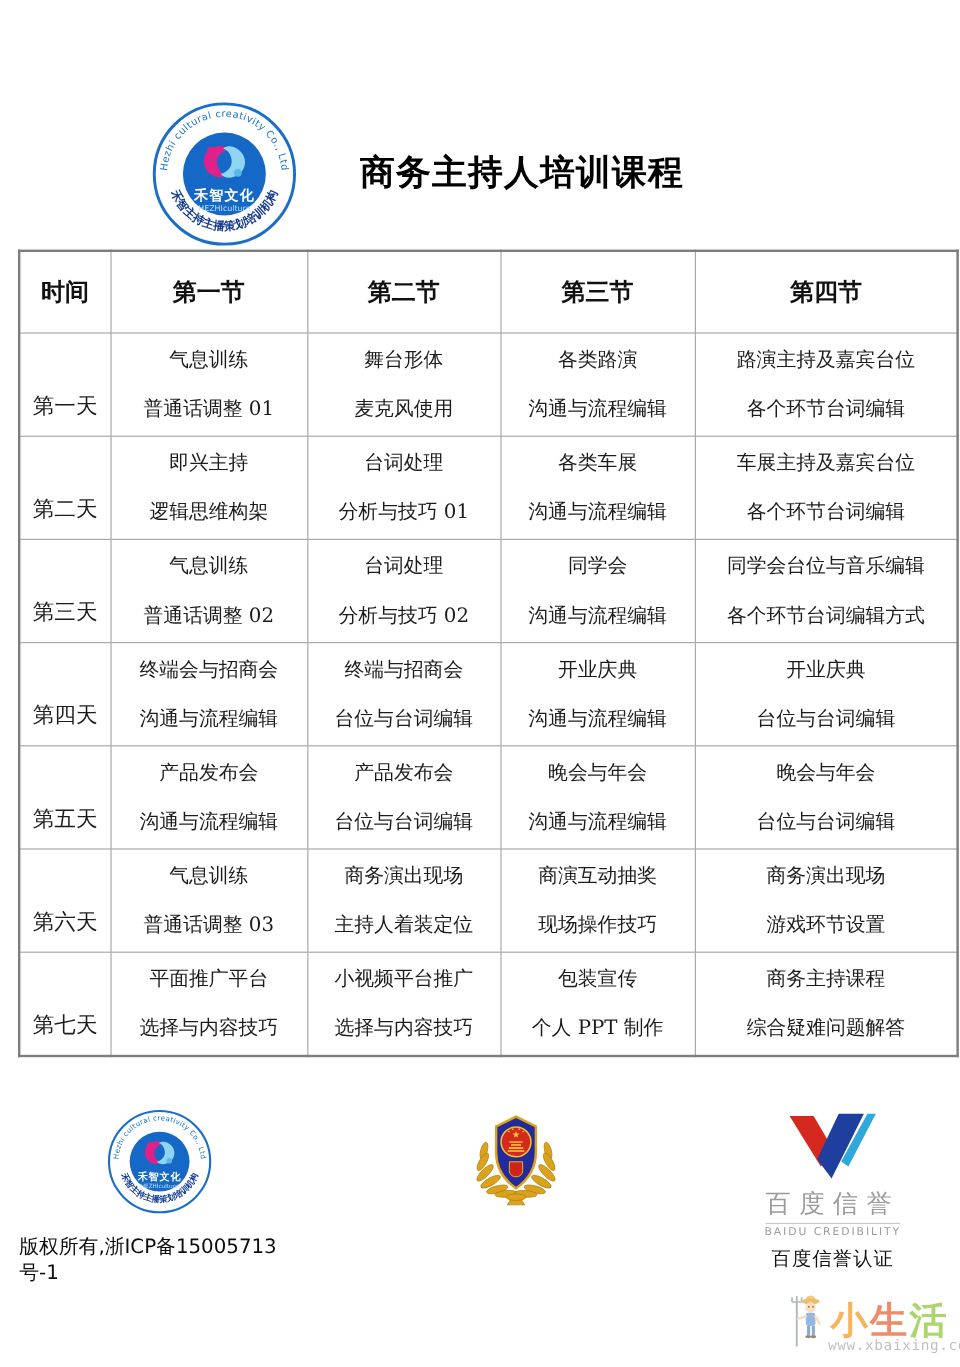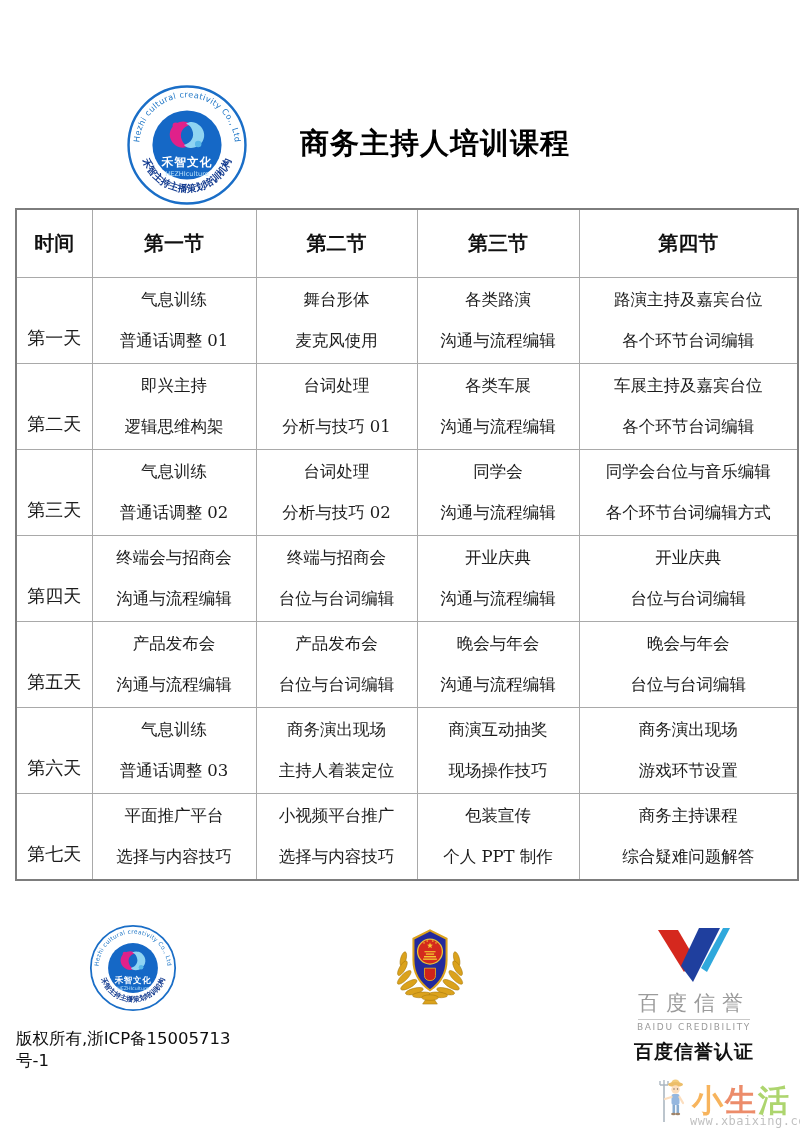--- a/index.html
+++ b/index.html
@@ -33,21 +33,21 @@
   .police-badge{position:absolute;left:384px;top:917px;width:92px;height:95px;}
   .police-filing{position:absolute;left:295px;top:1026px;width:270px;text-align:center;
                  font-family:"DejaVu Sans","Liberation Sans",sans-serif;
                  font-size:18.5px;font-weight:700;color:#050505;}
   .baidu-block{position:absolute;left:614px;top:928px;width:160px;text-align:center;
                font-family:"DejaVu Sans","Liberation Sans",sans-serif;}
   .baidu-v{display:block;margin:0 auto;}
   .baidu-cn{font-size:21px;color:#9b9b9b;letter-spacing:7px;margin-top:5px;
             padding-bottom:2px;border-bottom:1px solid #c9c9c9;display:inline-block;}
   .baidu-en{font-size:9px;color:#9b9b9b;letter-spacing:1.6px;margin-top:2px;}
-  .baidu-cert{font-size:19px;font-weight:700;color:#111;margin-top:7px;letter-spacing:1px;text-align:center;}
+  .baidu-cert{font-size:16px;font-weight:400;color:#111;margin-top:7px;letter-spacing:1px;text-align:center;}
 
   
   .watermark{position:absolute;left:650px;top:1074px;width:150px;height:60px;opacity:.82;}
   .wm-cartoon{position:absolute;left:8px;top:3px;}
   .wm-name{position:absolute;left:42px;top:6px;font-size:31px;font-weight:700;
            font-family:"DejaVu Sans","Liberation Sans",sans-serif;letter-spacing:2px;}
   .wm-url{position:absolute;left:40px;top:40px;font-size:12px;color:#b3b3b3;
           font-family:"DejaVu Sans Mono","Liberation Mono",monospace;letter-spacing:.5px;}
 </style>
 </head>

